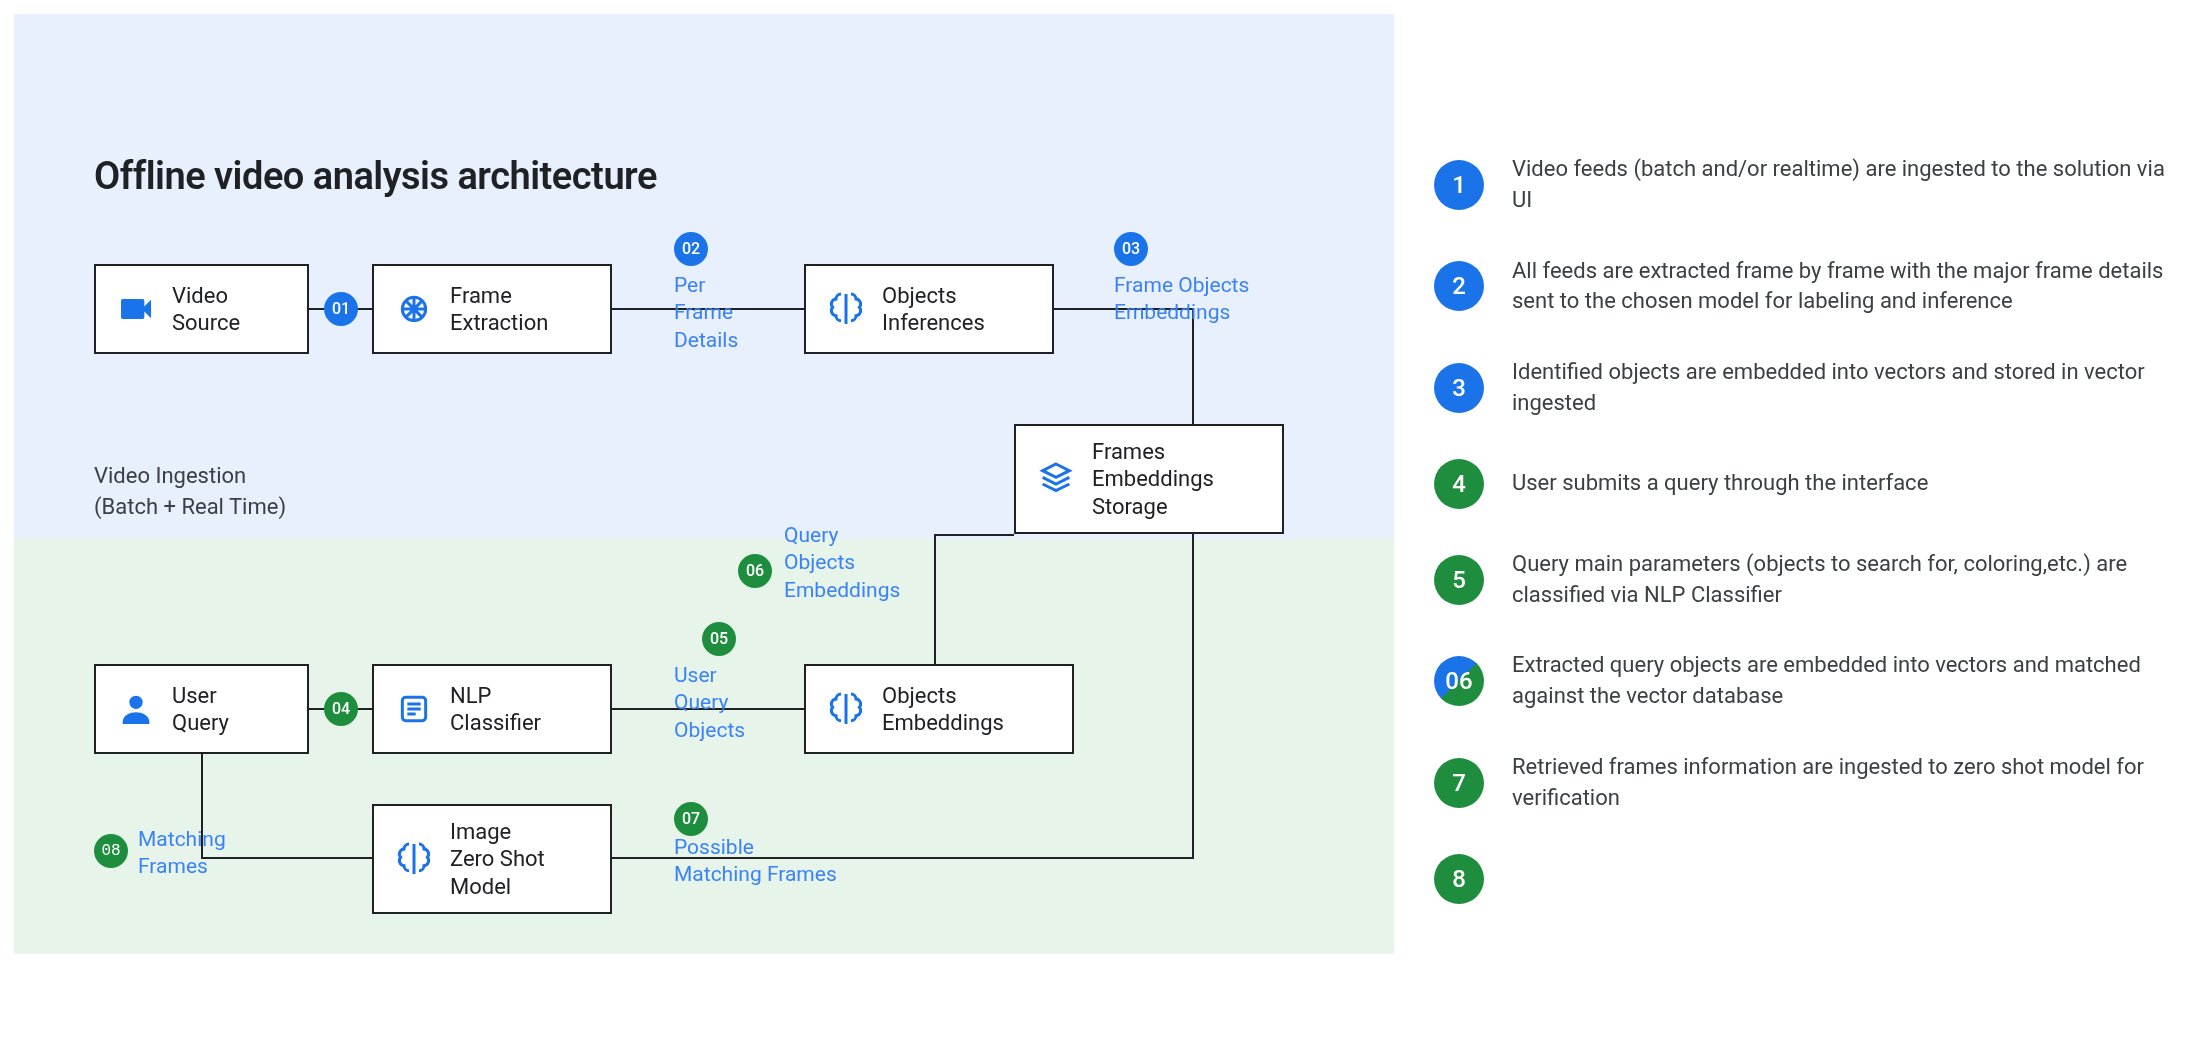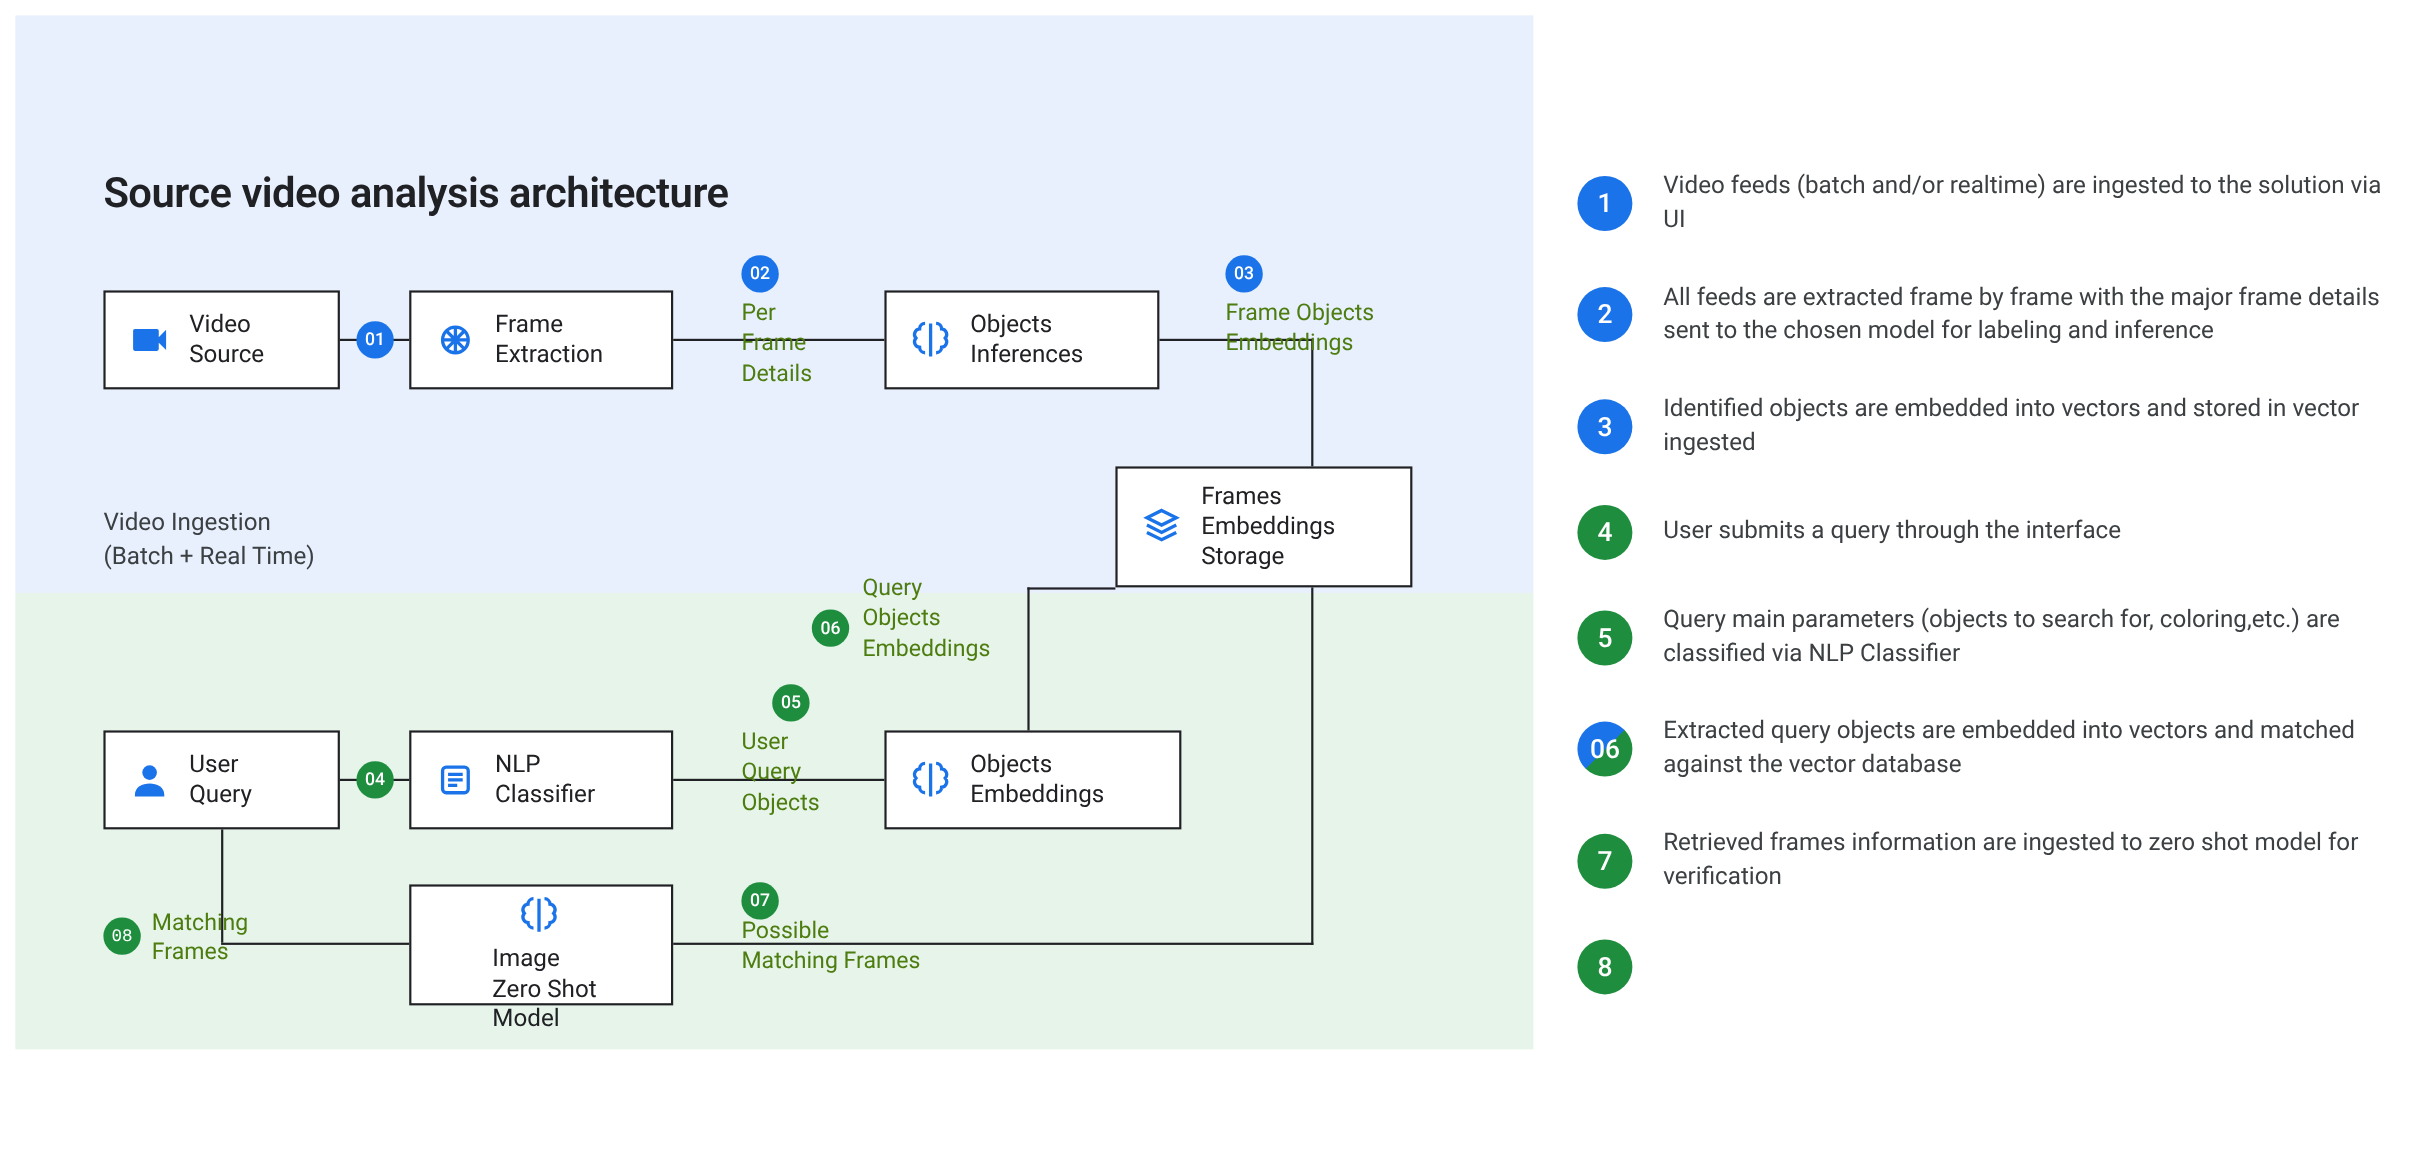--- a/index.html
+++ b/index.html
@@ -105,21 +105,21 @@
     line-height: 1;
   }
   .badge.blue  { background: #1a73e8; }
   .badge.green { background: #1e8e3e; }
 
   
   .conn-label {
     position: absolute;
     font-size: 21px;
     line-height: 1.3;
-    color: #4d7c0f;
+    color: #3b82f6;
   }
 
   
   .legend {
     position: relative;
     margin-left: 40px;
     margin-top: 140px;
     width: 750px;
     display: flex;
     flex-direction: column;
@@ -155,21 +155,21 @@
 </style>
 </head>
 <body>
 
 <div class="page">
 
   <div class="diagram">
     <div class="bg-blue"></div>
     <div class="bg-green"></div>
 
-    <h1 class="title">Source video analysis architecture</h1>
+    <h1 class="title">Offline video analysis architecture</h1>
     <div class="ingestion-label" style="white-space:pre-line">Video Ingestion
 (Batch + Real Time)</div>
 
     <div class="node" style="left:80px; top:250px; width:215px; height:90px;">
       <span class="icon">
         <svg viewBox="0 0 24 24" width="40" height="40" fill="#1a73e8">
             <path d="M17 10.5V7a1 1 0 0 0-1-1H4a1 1 0 0 0-1 1v10a1 1 0 0 0 1 1h12a1 1 0 0 0 1-1v-3.5l4 4v-11l-4 4z"></path>
           </svg>
       </span>
       <span class="label" style="white-space:pre-line">Video
@@ -234,21 +234,21 @@
     <div class="node" style="left:790px; top:650px; width:270px; height:90px;">
       <span class="icon">
         <svg viewBox="0 0 24 24" width="40" height="40" fill="none" stroke="#1a73e8" stroke-width="1.8">
             <path d="M9 3a3 3 0 0 0-3 3 3 3 0 0 0-2 5 3 3 0 0 0 2 5 3 3 0 0 0 3 3M15 3a3 3 0 0 1 3 3 3 3 0 0 1 2 5 3 3 0 0 1-2 5 3 3 0 0 1-3 3M12 3v18"></path>
           </svg>
       </span>
       <span class="label" style="white-space:pre-line">Objects
 Embeddings</span>
     </div>
 
-    <div class="node" style="left:358px; top:790px; width:240px; height:110px;flex-direction:column;">
+    <div class="node" style="left:358px; top:790px; width:240px; height:110px;">
       <span class="icon">
         <svg viewBox="0 0 24 24" width="40" height="40" fill="none" stroke="#1a73e8" stroke-width="1.8">
             <path d="M9 3a3 3 0 0 0-3 3 3 3 0 0 0-2 5 3 3 0 0 0 2 5 3 3 0 0 0 3 3M15 3a3 3 0 0 1 3 3 3 3 0 0 1 2 5 3 3 0 0 1-2 5 3 3 0 0 1-3 3M12 3v18"></path>
           </svg>
       </span>
       <span class="label" style="white-space:pre-line">Image
 Zero Shot
 Model</span>
     </div>
 

